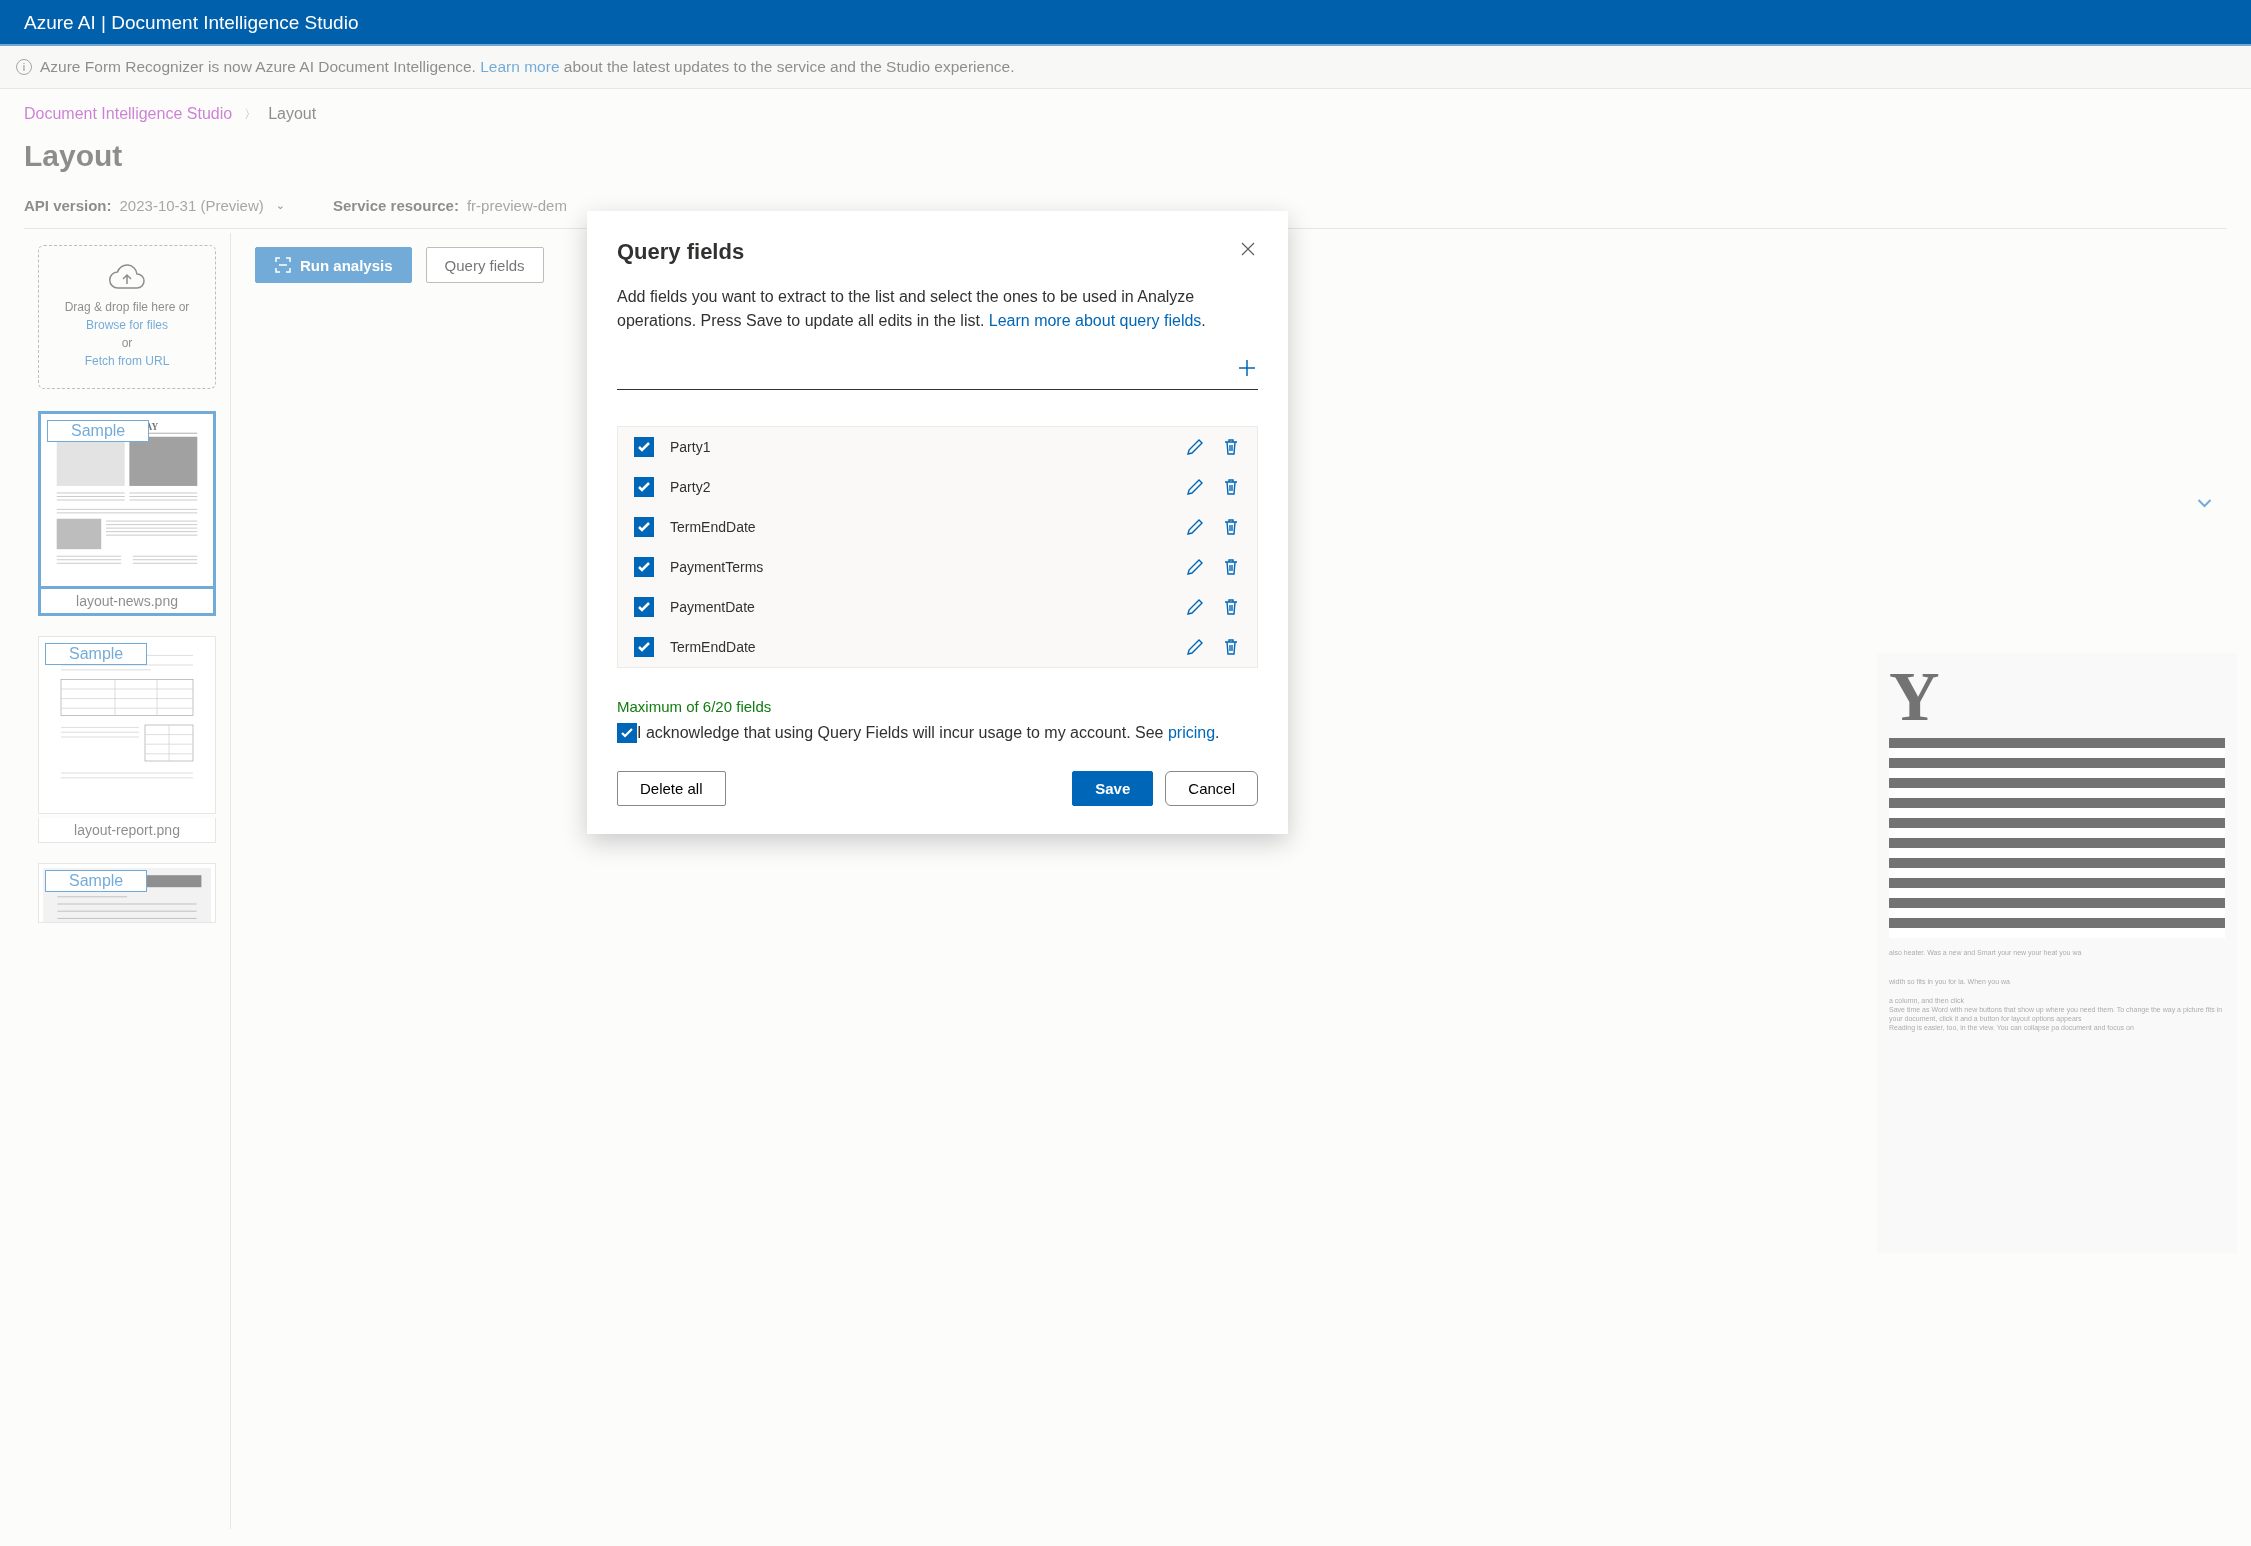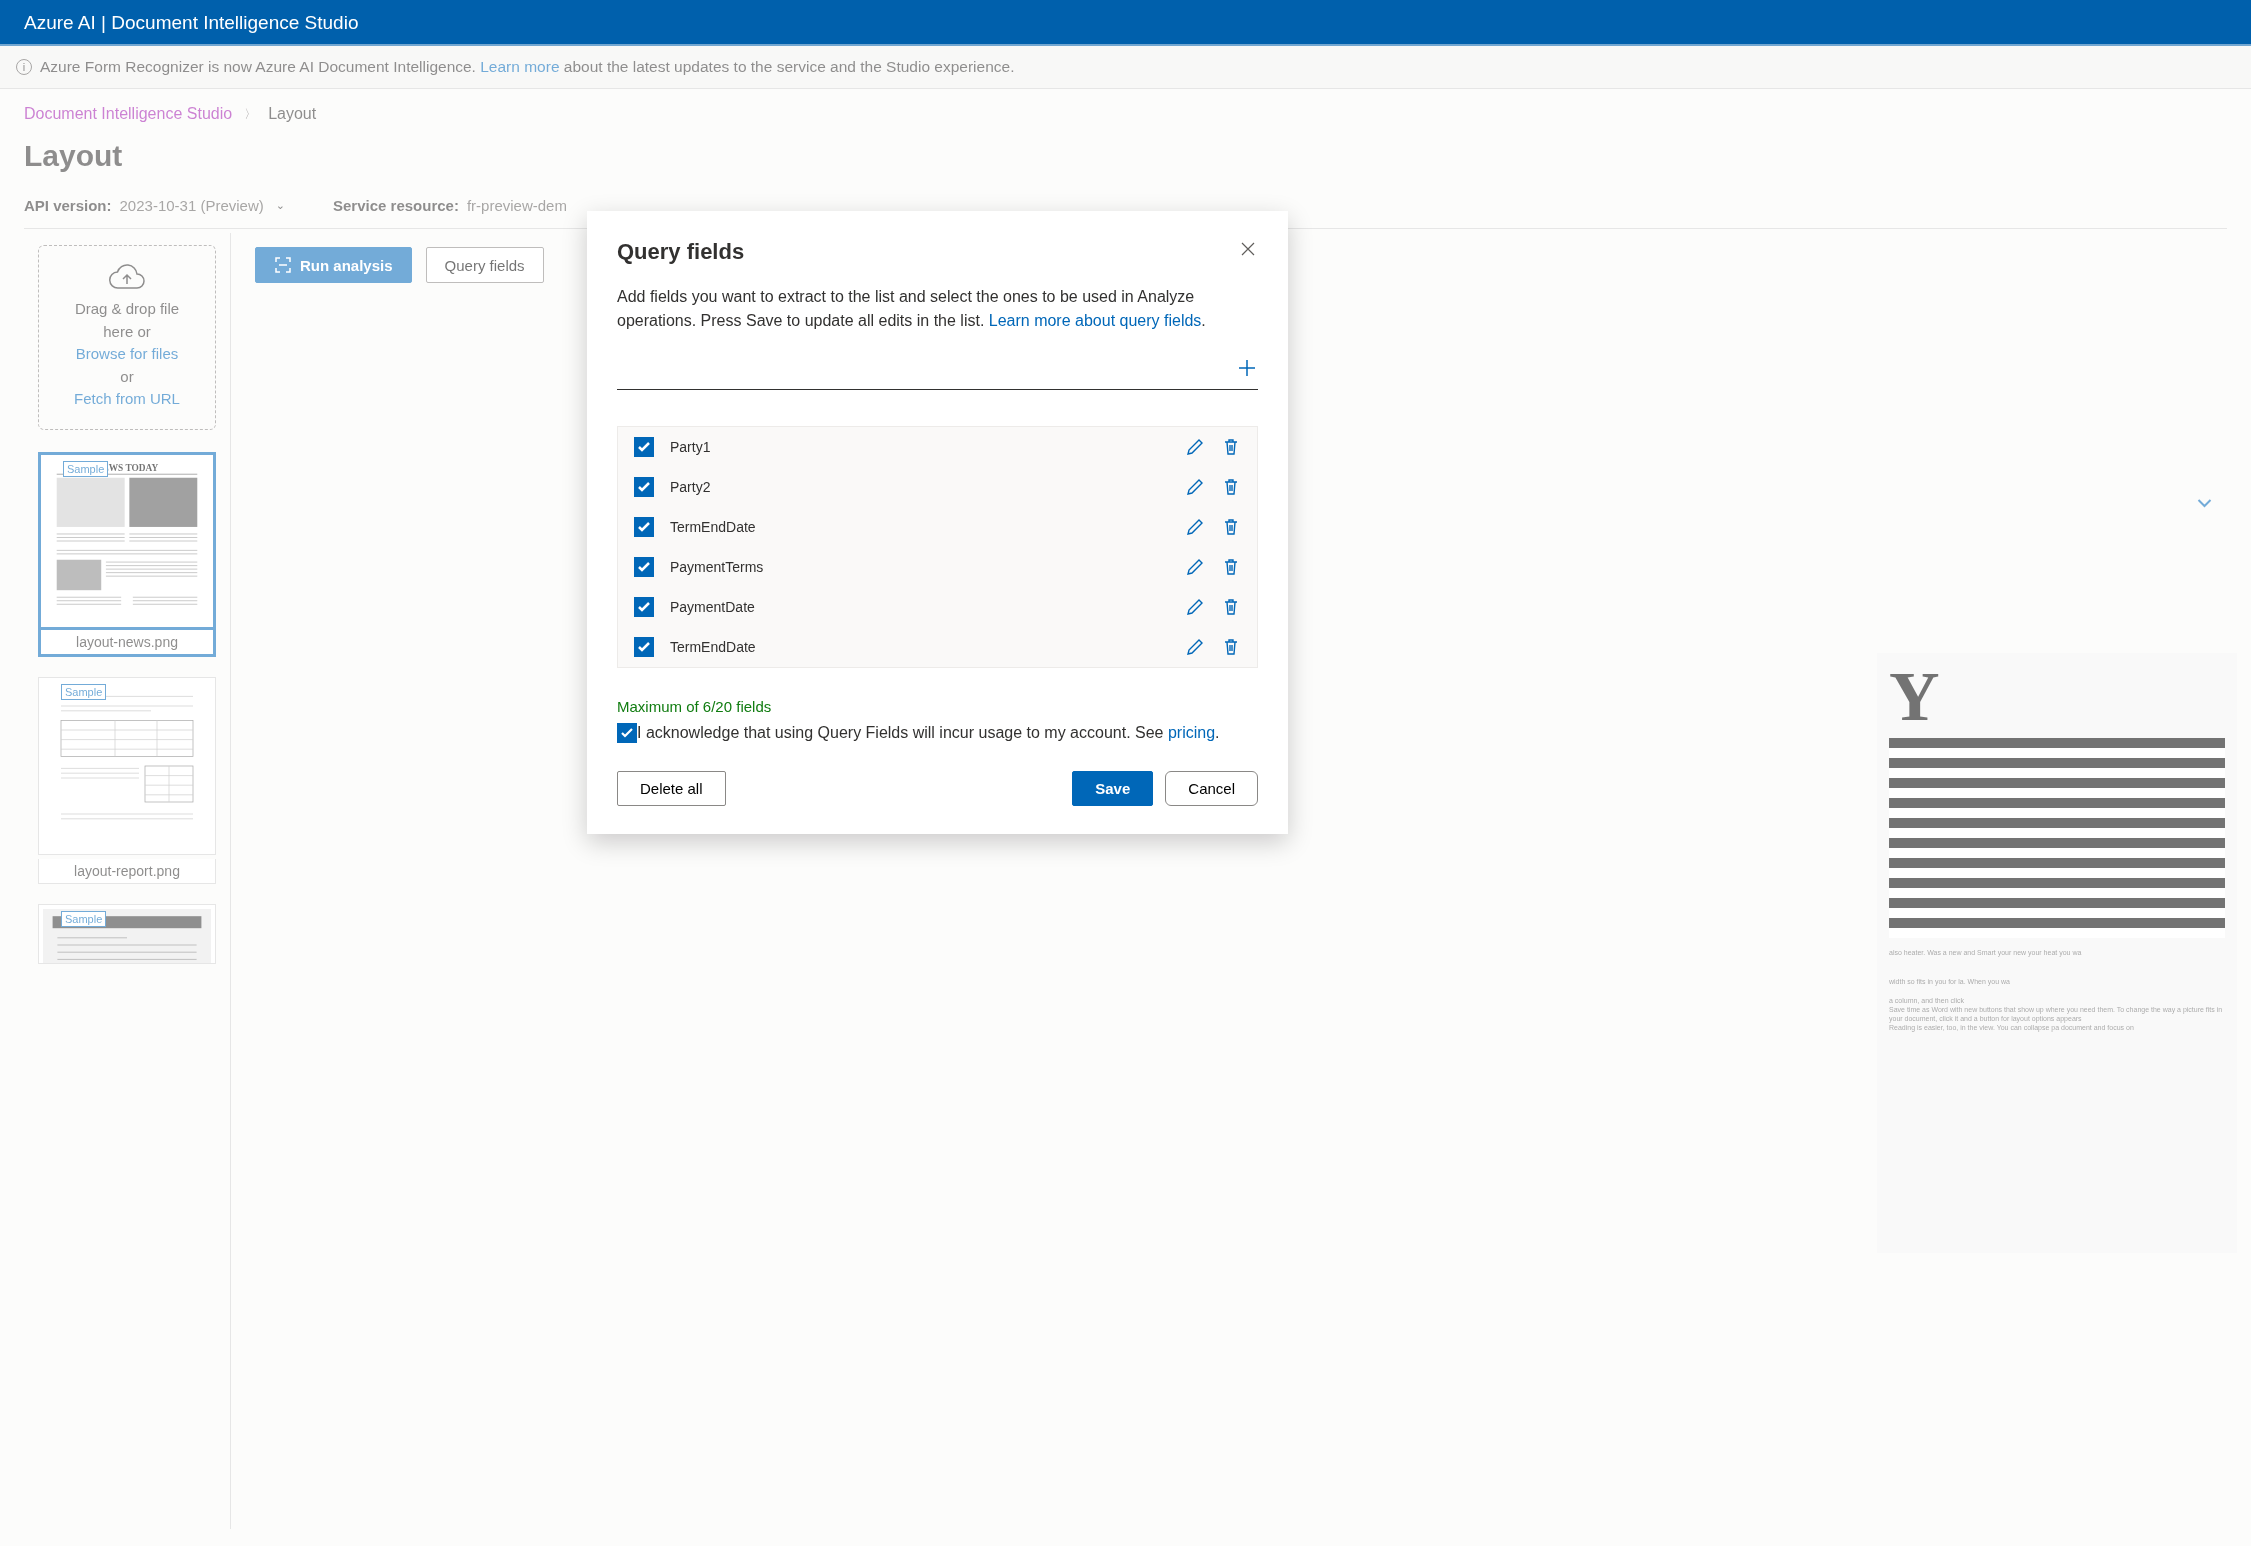--- a/index.html
+++ b/index.html
@@ -91,21 +91,21 @@
     padding: 12px 14px;
     border-right: 1px solid #d1d1d1;
     overflow-y: auto;
   }
   .drop-zone {
     border: 1.5px dashed #8a8886;
     border-radius: 6px;
     padding: 18px 20px;
     text-align: center;
     margin-bottom: 22px;
-    font-size: 15px;
+    font-size: 12px;
     line-height: 1.5;
   }
   .drop-zone .upload-icon {
     width: 36px; height: 26px;
     margin: 0 auto 8px;
     display: block;
   }
   .drop-zone a { color: #0067b8; text-decoration: none; display: block; }
   
   .thumbnail {
@@ -113,26 +113,26 @@
     margin-bottom: 4px;
     position: relative;
     padding: 4px;
     background: #fff;
   }
   .thumbnail.selected {
     border: 3px solid #0067b8;
   }
   .thumbnail .sample-badge {
     position: absolute;
-    top: 6px; left: 22px;
+    top: 6px; left: 6px;
     border: 1.5px solid #0067b8;
     color: #0067b8;
     background: #fff;
-    padding: 1px 3px;
-    font-size: 11px;
+    padding: 1px 23px;
+    font-size: 16px;
     z-index: 2;
   }
   .thumbnail .doc-preview {
     background: #fff;
     display: block;
     width: 100%;
   }
   .thumbnail-caption {
     text-align: center;
     font-size: 14px;

